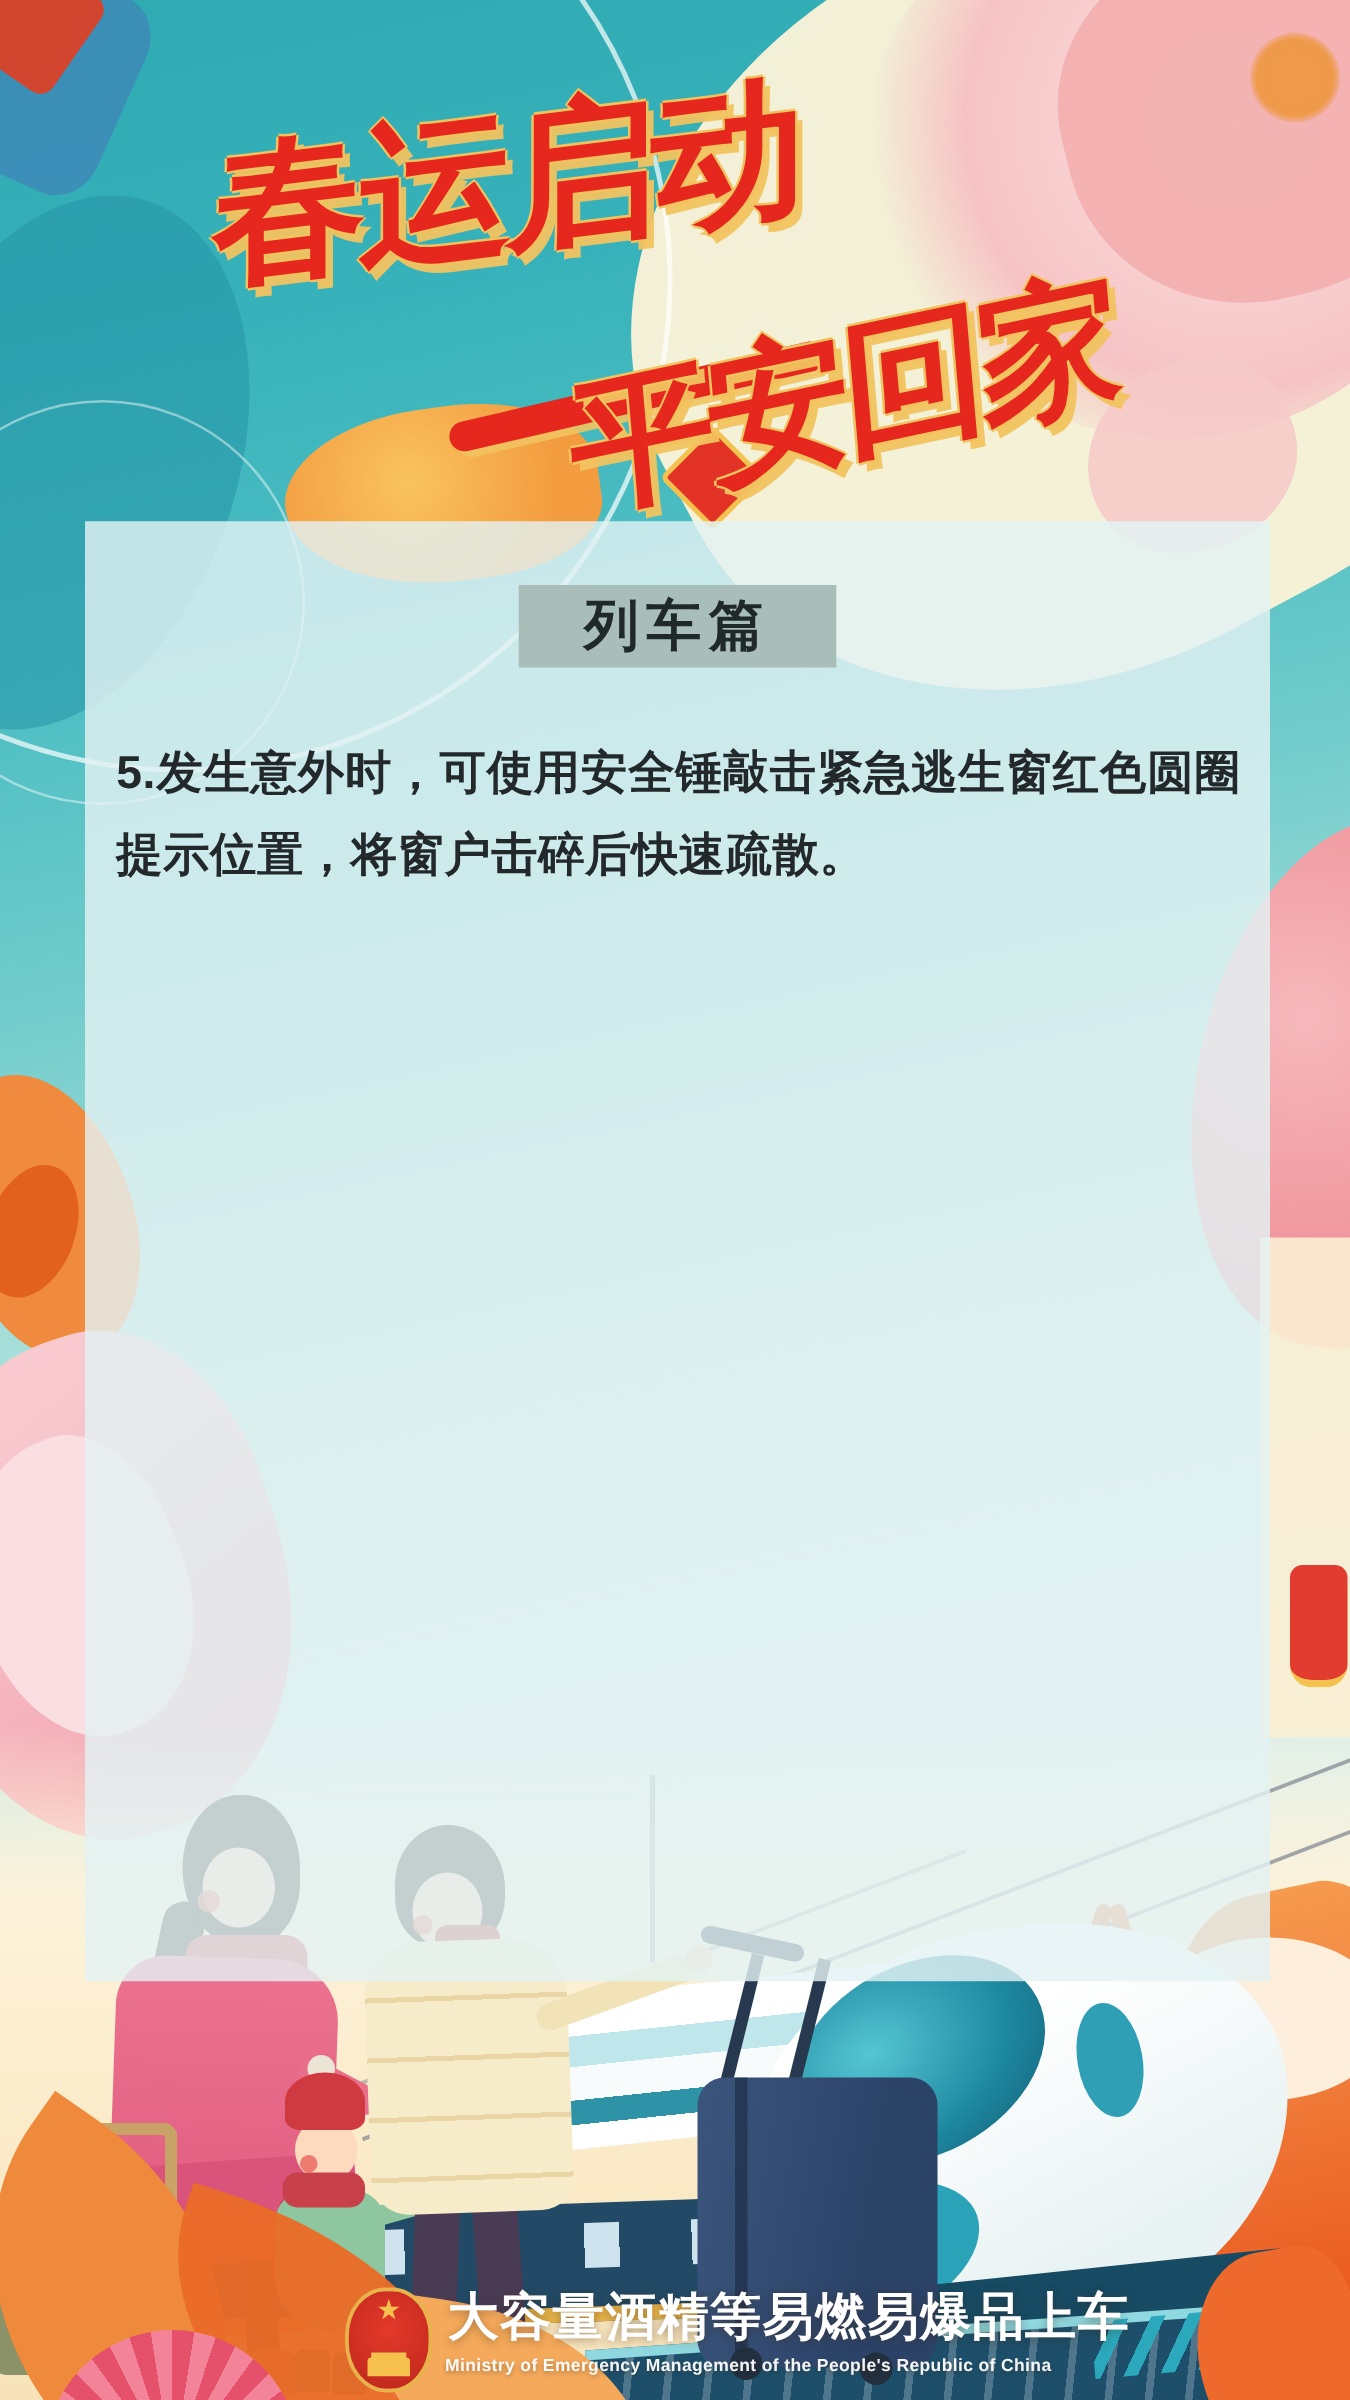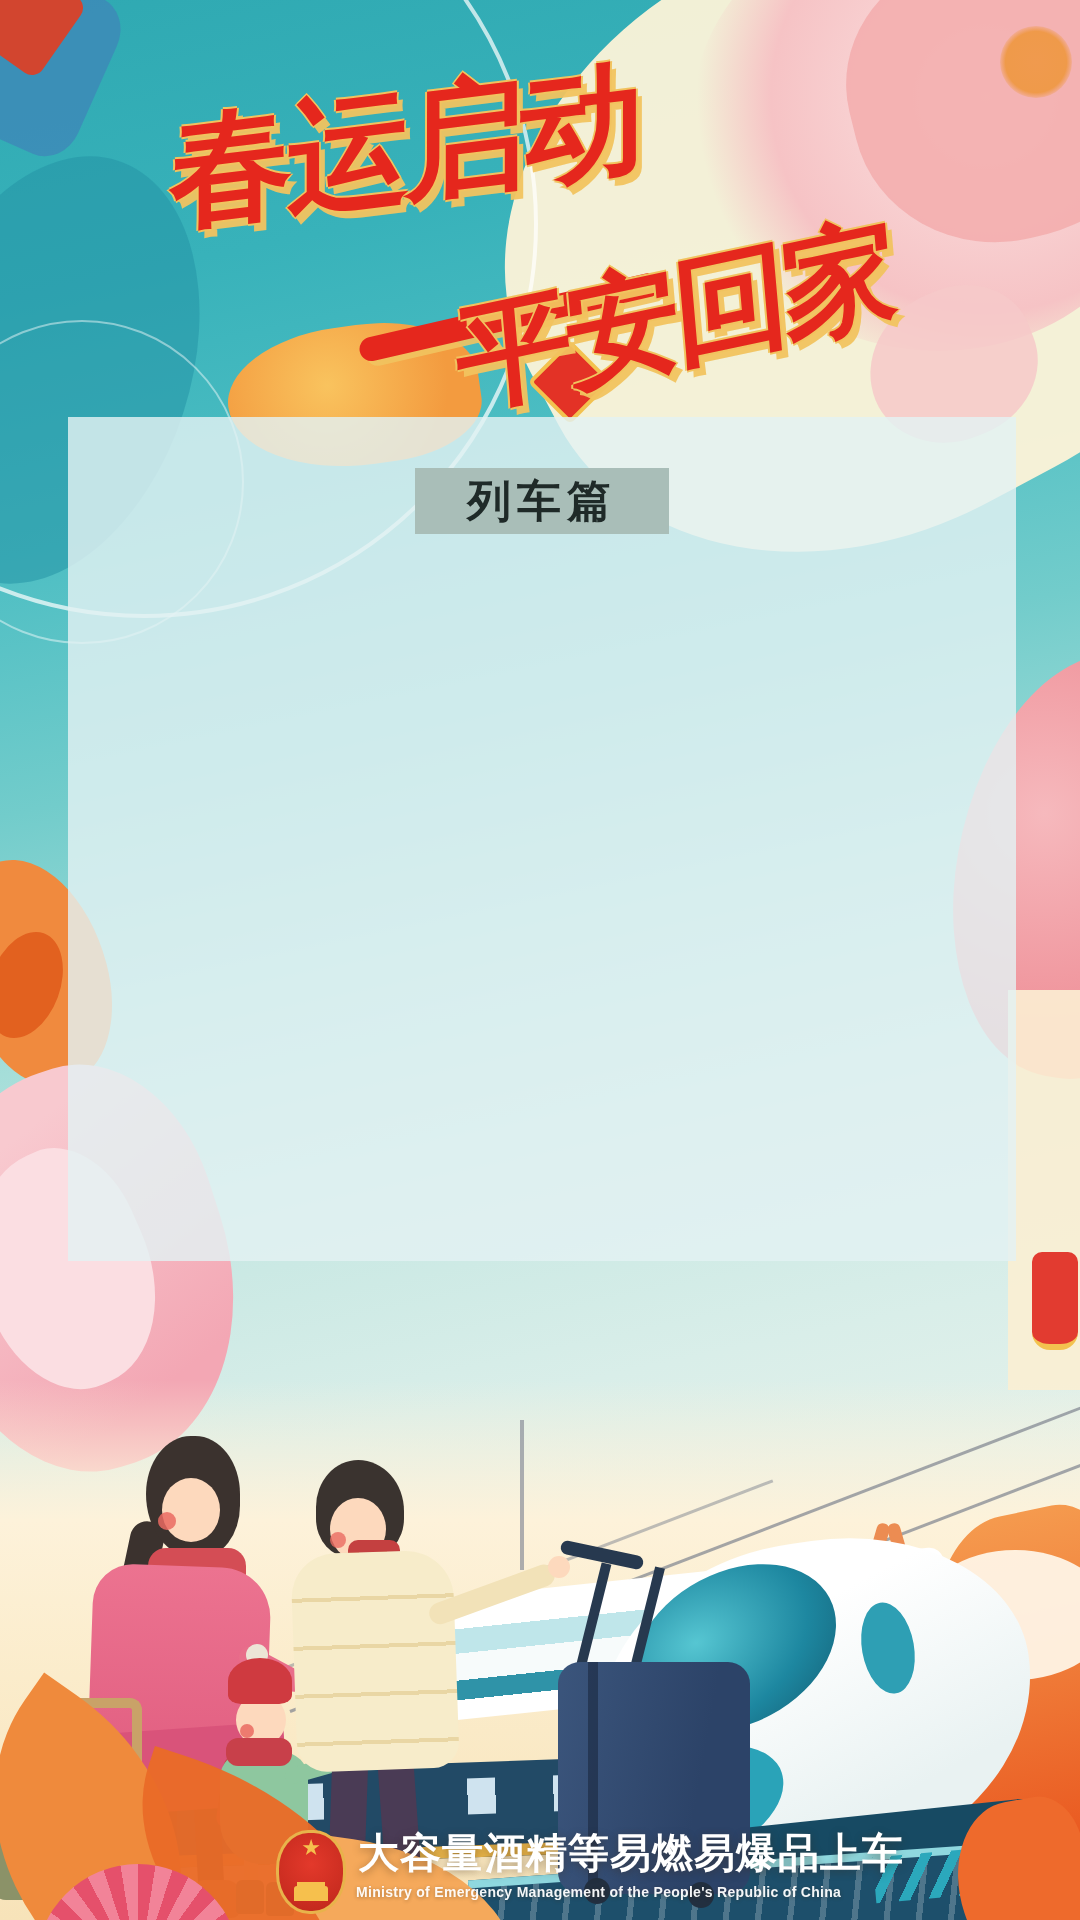--- a/index.html
+++ b/index.html
@@ -109,21 +109,21 @@
   .o-handle{left:56px;top:318px;width:66px;height:80px;border:10px solid #c9a268;border-bottom:none;border-radius:12px 12px 0 0;background:transparent;}
   .o-body{left:-8px;top:378px;width:108px;height:142px;background:#8b9268;border-radius:14px;}
   .o-band{left:0;top:34px;width:100%;height:26px;background:#707753;}
   
   .leaf1{left:-44px;top:348px;width:264px;height:224px;background:#ef8a3c;border-radius:0 85% 0 85%;transform:rotate(35deg);}
   .leaf2{left:116px;top:408px;width:304px;height:204px;background:#e96b28;border-radius:0 90% 0 90%;transform:rotate(18deg);opacity:.96;}
   .leaf3{left:298px;top:468px;width:224px;height:144px;background:#f5a95b;border-radius:0 80% 0 80%;transform:rotate(8deg);}
   .fan-flower{left:36px;top:484px;width:204px;height:112px;background:repeating-conic-gradient(from -90deg at 50% 100%,#e5506b 0 9deg,#f28398 9deg 18deg);border-radius:110px 110px 0 0;}
   .flame-front{left:960px;top:420px;width:130px;height:180px;background:#ee6a2c;border-radius:60% 40% 30% 70%;transform:rotate(-10deg);}
   
-  .card{left:68px;top:417px;width:948px;height:844px;background:rgba(227,241,243,.82);z-index:4;}
+  .card{left:68px;top:417px;width:948px;height:1168px;background:rgba(227,241,243,.82);z-index:4;}
   .section-header{position:absolute;left:50%;top:51px;transform:translateX(-50%);width:254px;height:66px;background:#a9beb8;color:#1f2a28;font-size:44px;font-weight:700;letter-spacing:6px;text-align:center;line-height:66px;}
   .tips{position:absolute;left:25px;top:168px;width:900px;}
   .tips p{margin:0 0 25px 0;font-size:37px;line-height:66px;color:#23282b;font-weight:600;letter-spacing:.5px;text-align:justify;}
   
   .footer{z-index:7;}
   .emblem{left:276px;top:1830px;width:64px;height:78px;background:radial-gradient(circle at 50% 40%,#e3392b 0%,#c52a1e 80%);border:3px solid #e8b34b;border-radius:46% 46% 48% 48%;z-index:7;}
   .emblem .star{position:absolute;left:50%;top:2px;transform:translateX(-50%);color:#f6c04d;font-size:22px;line-height:26px;}
   .emblem .gate{position:absolute;left:50%;bottom:10px;transform:translateX(-50%);width:34px;height:15px;background:#f6c04d;border-radius:3px 3px 0 0;box-shadow:0 -7px 0 -3px #f6c04d;}
   .org-cn{left:358px;top:1826px;font-size:41px;font-weight:800;color:#fff;letter-spacing:1px;text-shadow:0 2px 8px rgba(60,40,20,.4);z-index:7;white-space:nowrap;}
   .org-en{left:356px;top:1884px;font-size:14px;font-weight:600;color:#fff;letter-spacing:.3px;opacity:.95;text-shadow:0 1px 4px rgba(60,40,20,.4);z-index:7;white-space:nowrap;}
@@ -237,20 +237,21 @@
     <div class="abs leaf1"></div>
     <div class="abs leaf2"></div>
     <div class="abs leaf3"></div>
     <div class="abs fan-flower"></div>
     <div class="abs flame-front"></div>
   </div>
 
   <div class="abs card">
     <div class="section-header">列车篇</div>
     <div class="tips">
+      <p>5.发生意外时，可使用安全锤敲击紧急逃生窗红色圆圈提示位置，将窗户击碎后快速疏散。</p>
     </div>
   </div>
 
   <div class="abs title-line title-1">春运启动</div>
   <div class="abs title-line title-2">平安回家</div>
   <div class="abs title-swoosh"></div>
 
   <div class="abs emblem footer">
     <span class="star">★</span>
     <span class="gate"></span>

